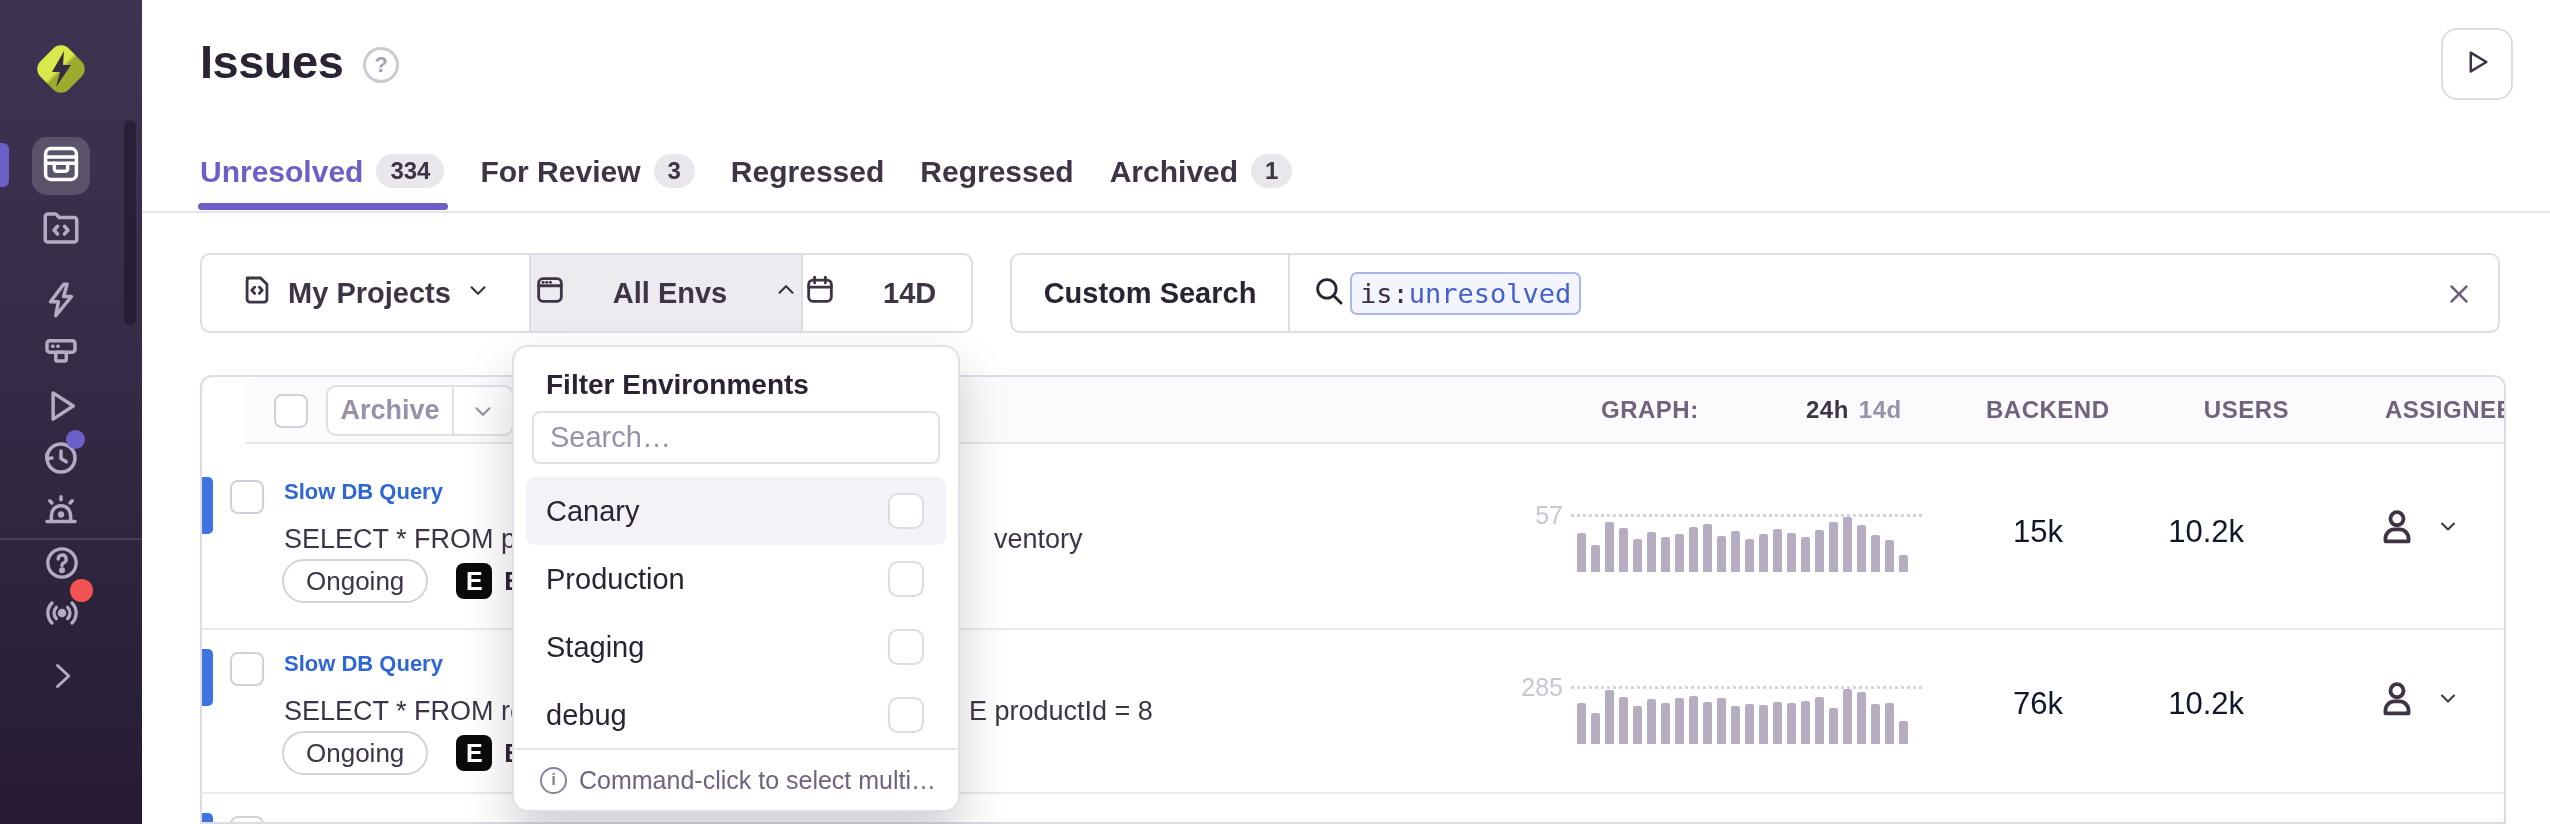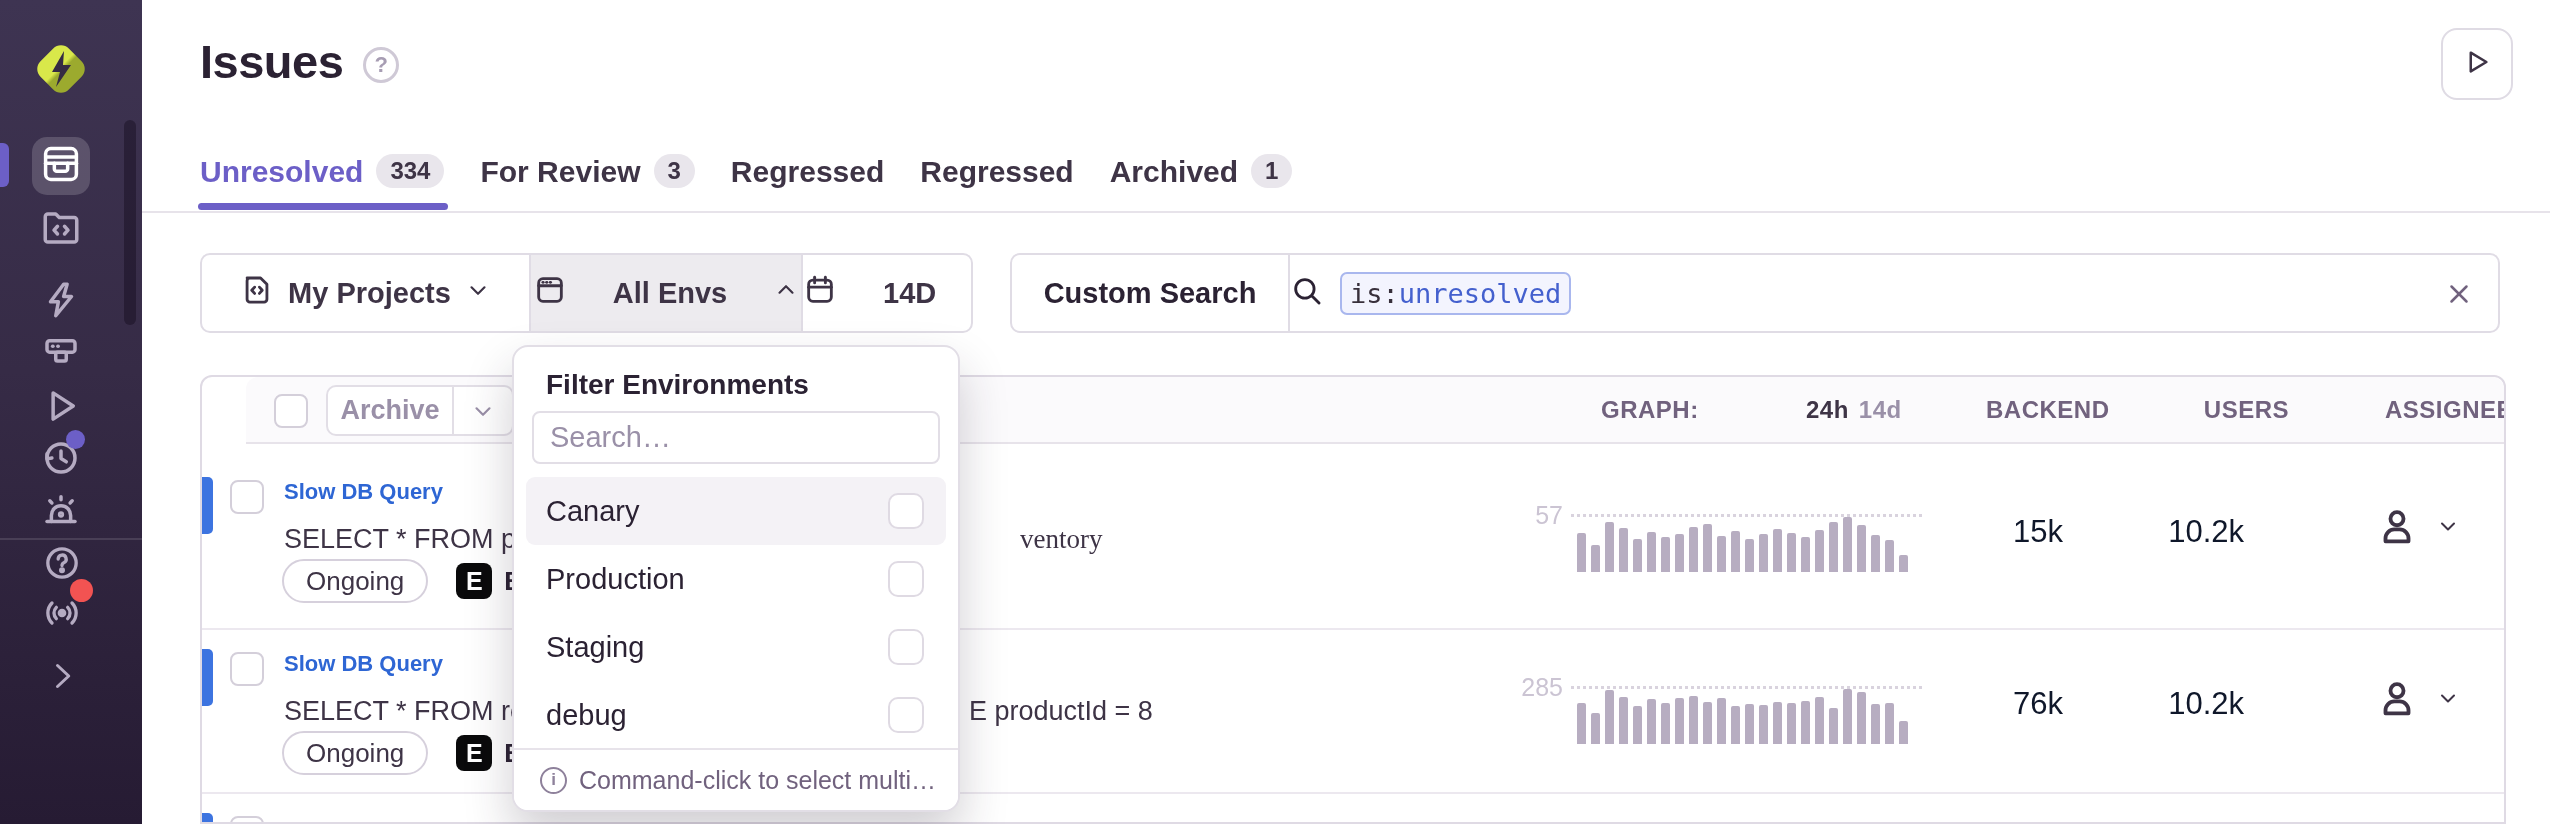--- a/index.html
+++ b/index.html
@@ -53,21 +53,21 @@
   .pf-btn + .pf-btn { border-left:2px solid #E0DCE5;gap:46px; }
   .pf-projects { flex:0 0 327px; }
   .pf-envs { flex:0 0 272px; background:#EDEBEF; }
   .pf-date { flex:0 0 168px; }
 
   .search-bar { position:absolute; left:868px; top:253px; right:50px; height:80px;
     border:2px solid #E0DCE5; border-radius:10px; background:#fff; display:flex; align-items:center; }
   .custom-search { flex:0 0 278px; height:100%; display:flex; align-items:center;
     justify-content:center; font-size:29px; font-weight:700; color:#2B2233;
     border-right:2px solid #E0DCE5; }
-  .search-zone { flex:1; display:flex; align-items:center; gap:16px; height:100%; }
+  .search-zone { flex:1; display:flex; align-items:center; gap:4px; padding-left:22px; height:100%; }
   .token { display:flex; font-family:"DejaVu Sans Mono", monospace; font-size:27px;
     background:#F3F4FE; border:2px solid #A9B7EE; border-radius:7px; padding:4px 8px; }
   .token .tkey { color:#38303B; } .token .tval { color:#4460CE; }
   .search-clear { position:absolute; right:24px; top:24px; color:#71627E; }
 
   
   .issue-list { position:absolute; left:58px; top:375px; width:2306px; height:449px;
     border:2px solid #DFDAE4; border-radius:12px 12px 0 0; background:#fff; overflow:hidden; }
   .list-header { position:relative; height:67px; background:#FBFAFC;
     border-bottom:2px solid #E7E3EA; border-radius:12px 12px 0 0;margin-left:44px; }
@@ -407,21 +407,21 @@
       <div class="hcol hcol-assignee">ASSIGNEE</div>
     </div>
 
     <div class="row row1">
       <div class="level-bar"></div>
       <div class="rcheck">
           <div class="checkbox"></div>
         </div>
       <div class="row-title">Slow DB Query</div>
       <div class="row-snippet">SELECT * FROM p</div>
-      <div class="row-snippet-right" style="left:818px;font-family:Liberation Serif, serif;">ventory</div>
+      <div class="row-snippet-right" style="left:792px;">ventory</div>
       <div class="badges">
         <span class="status-pill">Ongoing</span>
         <span class="proj">
           <span class="proj-ic">E</span>
           <span class="proj-name">BACKEND</span>
         </span>
       </div>
       <div class="spark">
         <span class="spark-peak">57</span>
         <div class="bars">

